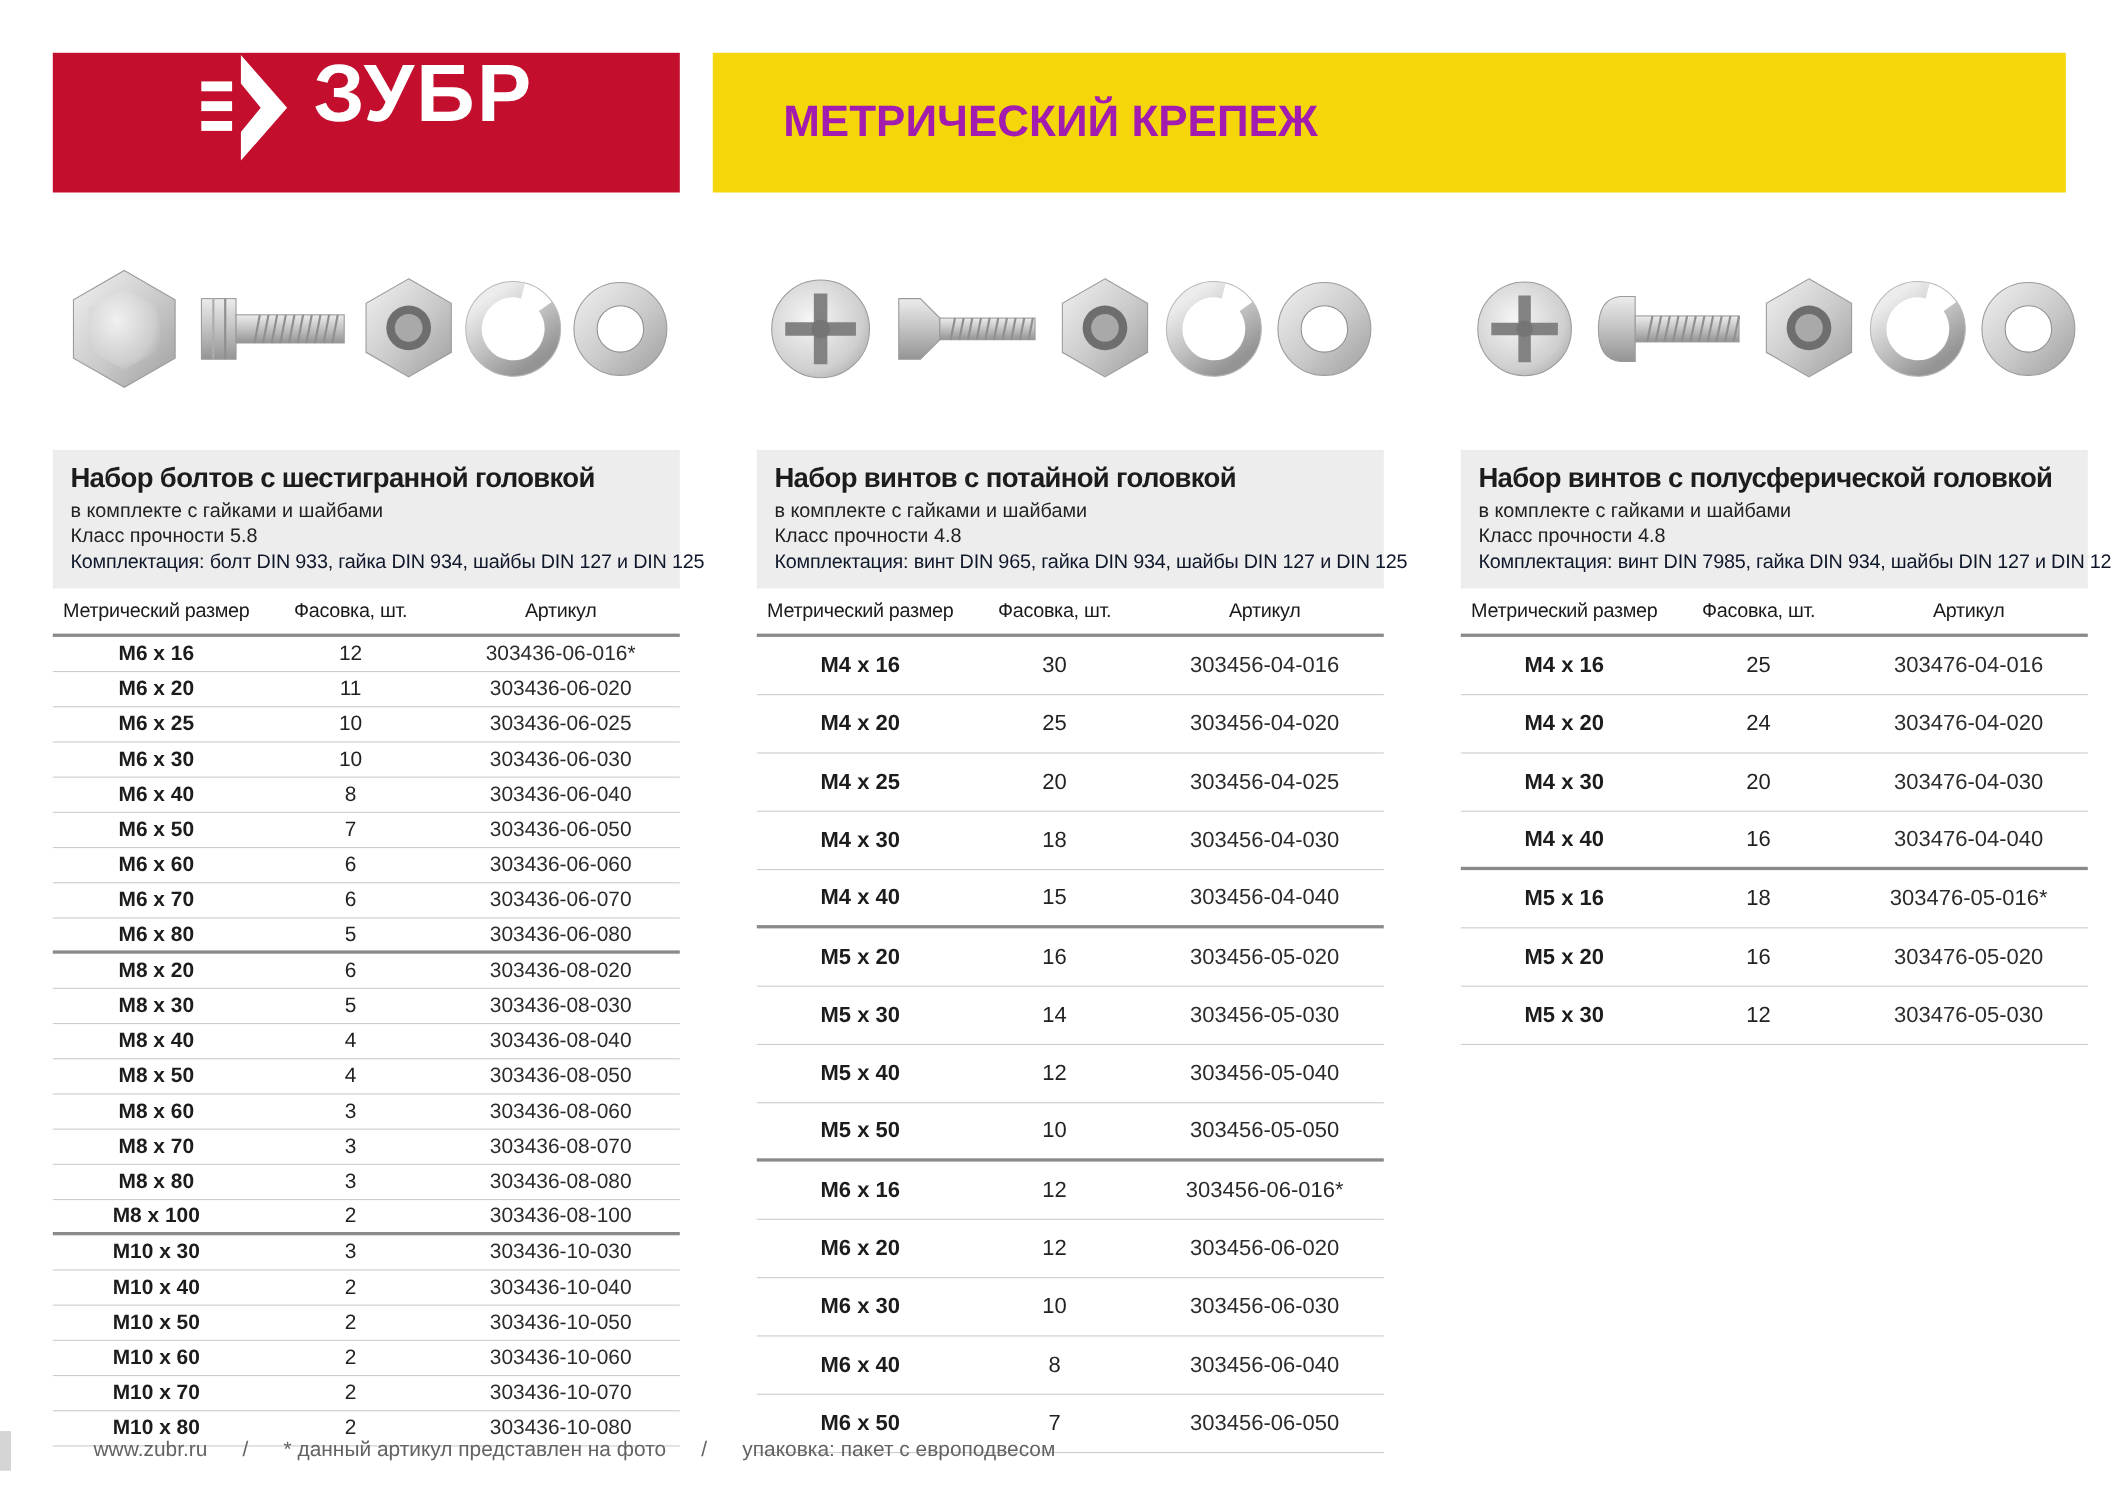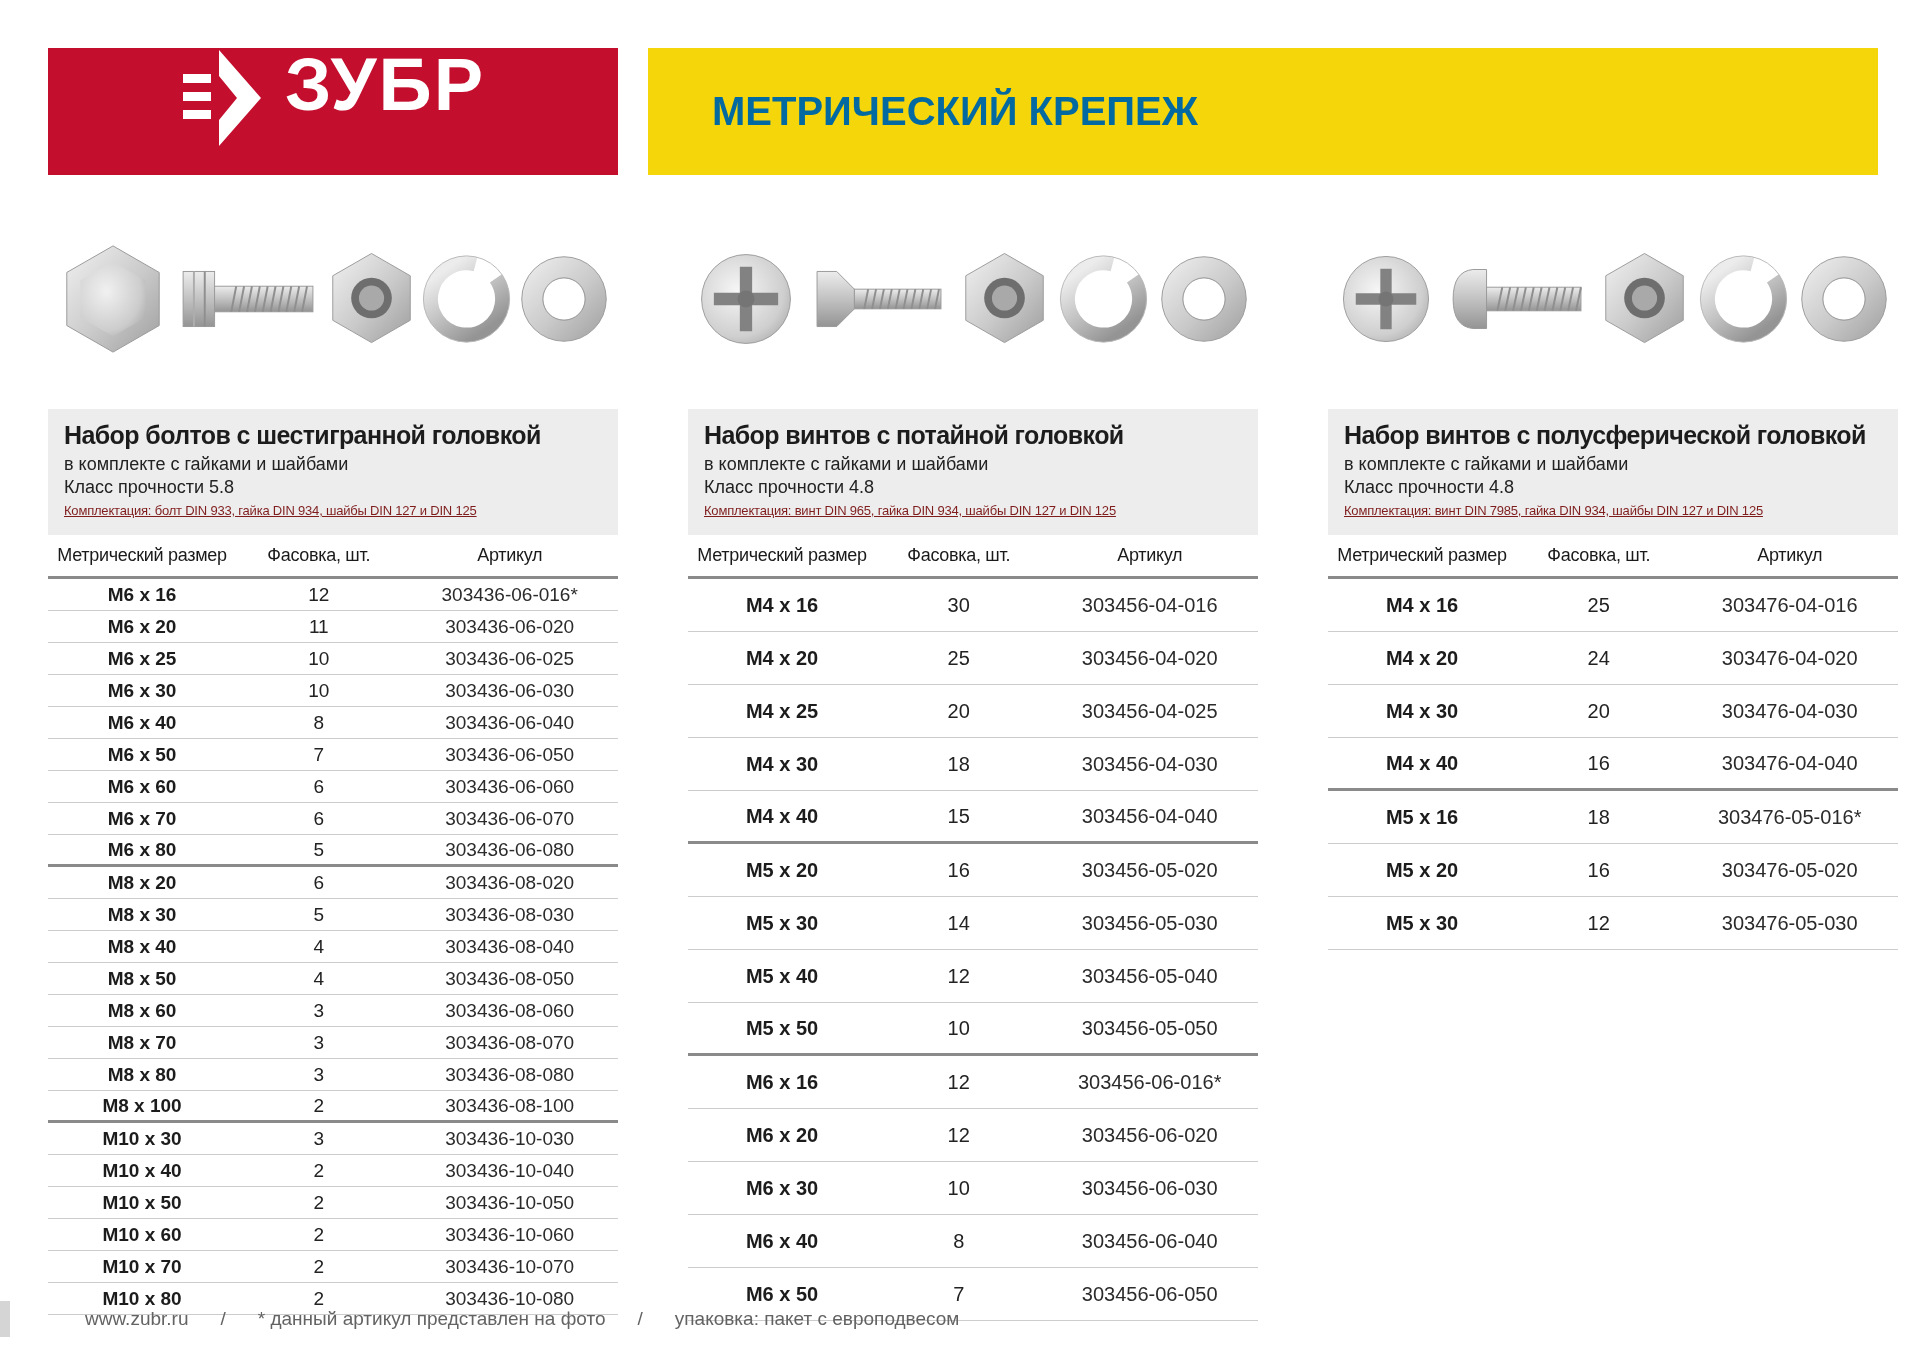--- a/index.html
+++ b/index.html
@@ -5,32 +5,32 @@
   * { margin:0; padding:0; box-sizing:border-box; }
   html,body { background:#ffffff; }
   body { font-family:"Liberation Sans","DejaVu Sans",sans-serif; color:#1c1c1c; }
   .page { position:relative; width:1920px; height:1357px; background:#fff; overflow:hidden; }
 
   
   .header { position:absolute; top:48px; left:48px; right:42px; height:127px; display:flex; }
   .logo-box { width:570px; height:127px; background:#c30e2e; display:flex; align-items:flex-start; justify-content:center; gap:18px; }
   .logo-text { color:#fff; font-size:74px; font-weight:bold; letter-spacing:2px; line-height:1; padding-bottom:6px; }
   .title-box { margin-left:30px; flex:1; height:127px; background:#f5d60a; display:flex; align-items:center; padding-left:64px; }
-  .title-box .t { font-size:40px; font-weight:bold; color:#0369a1; letter-spacing:0;text-align:right; }
+  .title-box .t { font-size:40px; font-weight:bold; color:#a21caf; letter-spacing:0;text-align:right; }
 
   
   .cols { position:absolute; top:175px; left:48px; right:42px; display:flex; gap:70px; }
   .prod { width:570px; flex:0 0 570px; }
 
   .photos { height:160px; margin-top:44px; display:flex; align-items:center; justify-content:space-between; padding:0 6px; }
 
   .desc { margin-top:30px; background:#ededed; padding:12px 16px 13px 16px; }
   .desc .dt { font-size:25px; font-weight:bold; letter-spacing:-0.6px; white-space:nowrap; margin-bottom:3px; }
   .desc .dl { font-size:18px; line-height:23px; color:#222; white-space:nowrap; }
-  .desc .dk { font-size:13px; line-height:23px; color:#7f1d1d; white-space:nowrap; letter-spacing:-0.2px;text-decoration:underline; }
+  .desc .dk { font-size:18px; line-height:23px; color:#0f172a; white-space:nowrap; letter-spacing:-0.2px; }
 
   .thead { display:flex; height:44px; align-items:center; border-bottom:3px solid #8a8a8a; }
   .thead span { font-size:18px; color:#1a1a1a; letter-spacing:-0.3px; }
   .c0 { width:33%; text-align:center; }
   .c1 { width:29%; text-align:center; }
   .c2 { width:38%; text-align:center; }
 
   .trow { display:flex; align-items:center; border-bottom:1px solid #cccccc; }
   .t-dense .trow { height:32px; }
   .t-tall  .trow { height:53px; }

